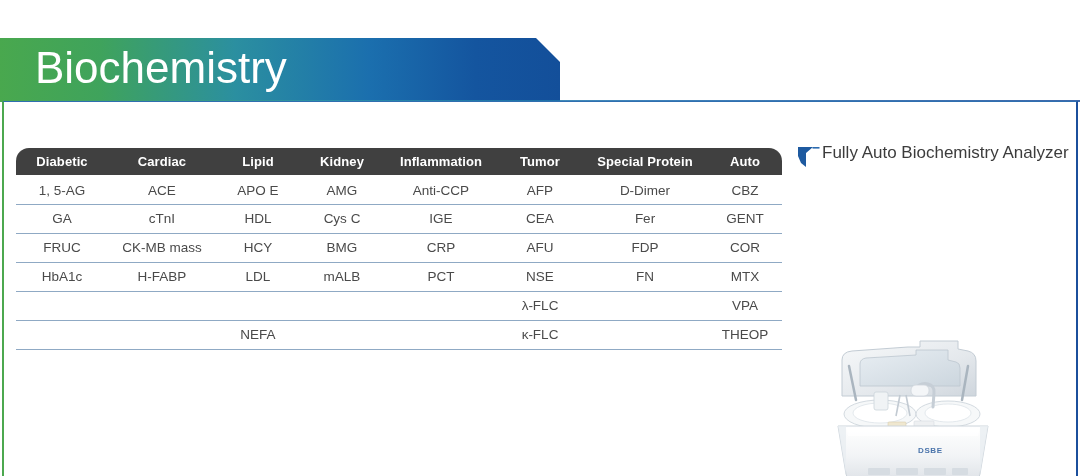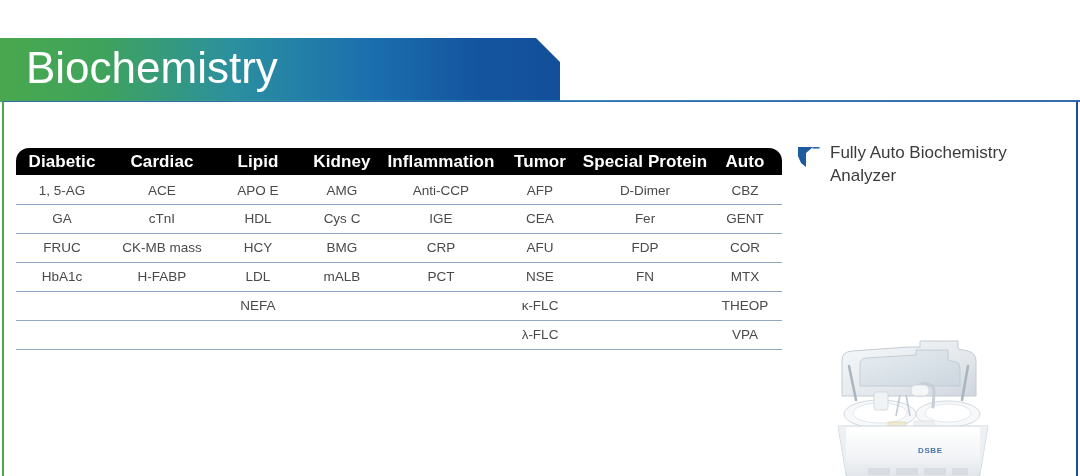--- a/index.html
+++ b/index.html
@@ -61,42 +61,42 @@
     clip-path: polygon(0 0, 536px 0, 560px 24px, 560px 100%, 0 100%);
     display: flex;
     align-items: center;
   }
   .banner-title {
     color: #ffffff;
     font-size: 44px;
     font-weight: 400;
     letter-spacing: 0px;
     line-height: 1;
-    padding-left: 26px;
+    padding-left: 35px;
     padding-bottom: 4px;
     white-space: nowrap;
   }
 
   .table-wrap {
     position: absolute;
     left: 12px;
     top: 46px;
     width: 766px;
   }
 
   
   table.panel {
     border-collapse: collapse;
     width: 766px;
     table-layout: fixed;
   }
   table.panel thead th {
-    background: #000000;
+    background: #404040;
     color: #ffffff;
-    font-size: 17px;
+    font-size: 13px;
     font-weight: bold;
     height: 27px;
     vertical-align: middle;
     letter-spacing: .1px;
     white-space: nowrap;
   }
   table.panel thead th:first-child {
     border-top-left-radius: 13px;
     border-bottom-left-radius: 0;
   }
@@ -127,21 +127,21 @@
   
   .product {
     position: absolute;
     left: 792px;
     top: 40px;
     width: 276px;
   }
   .product-head {
     display: flex;
     align-items: flex-start;
-    gap: 8px;
+    gap: 0;
   }
   .flag-icon {
     flex: 0 0 auto;
     width: 26px;
     height: 26px;
     margin-top: 2px;
     position: relative;
   }
   .flag-icon svg { display: block; }
   .product-title {
@@ -247,36 +247,36 @@
             <td>LDL</td>
             <td>mALB</td>
             <td>PCT</td>
             <td>NSE</td>
             <td>FN</td>
             <td>MTX</td>
           </tr>
           <tr>
             <td></td>
             <td></td>
+            <td></td>
+            <td></td>
+            <td></td>
+            <td>λ-FLC</td>
+            <td></td>
+            <td>VPA</td>
+          </tr>
+          <tr>
+            <td></td>
+            <td></td>
             <td>NEFA</td>
             <td></td>
             <td></td>
             <td>κ-FLC</td>
             <td></td>
             <td>THEOP</td>
-          </tr>
-          <tr>
-            <td></td>
-            <td></td>
-            <td></td>
-            <td></td>
-            <td></td>
-            <td>λ-FLC</td>
-            <td></td>
-            <td>VPA</td>
           </tr>
         </tbody>
       </table>
     </div>
 
     <div class="product">
       <div class="product-head">
         <span class="flag-icon">
           <svg width="26" height="26" viewBox="0 0 26 26">
             <path d="M2 3 L17 3 L10 9 L10 23 L5 19 L2 12 Z" fill="#1e5aa0"></path>

